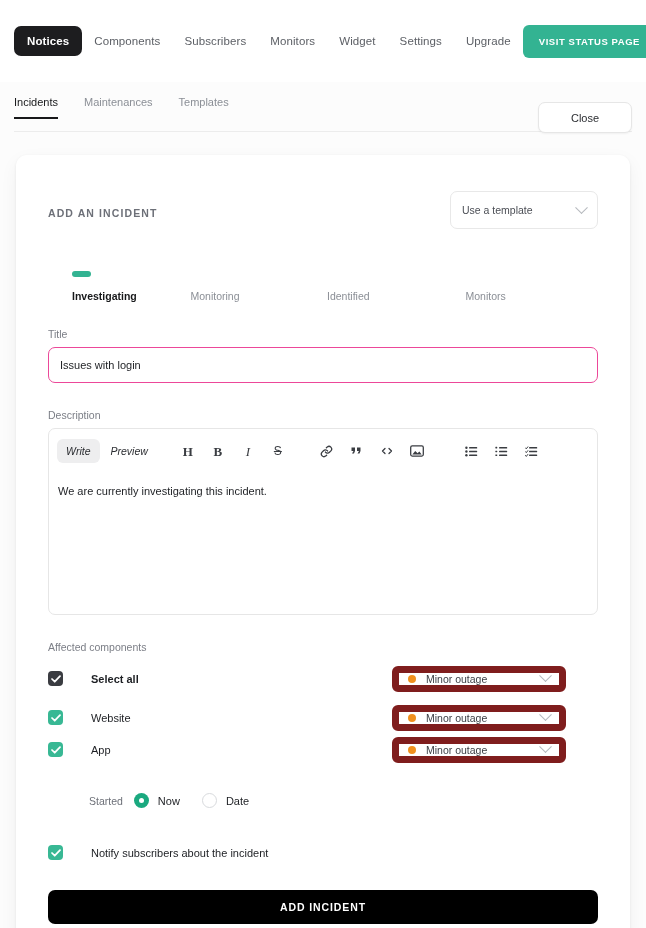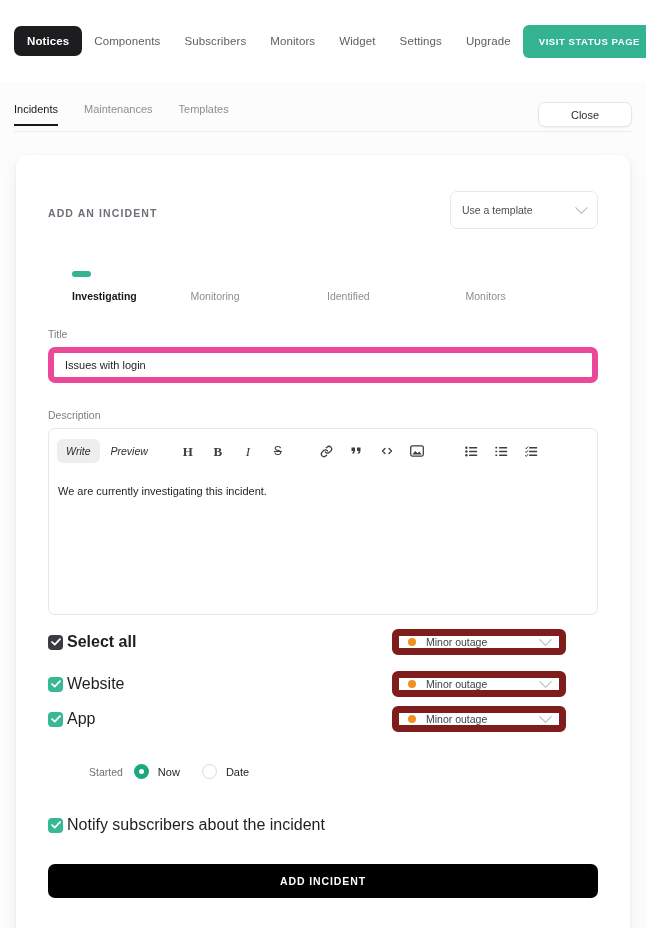--- a/index.html
+++ b/index.html
@@ -31,37 +31,37 @@
   .nav-spacer { flex: 1; }
   .visit-btn {
     background: #33b392; color: #fff;
     font-size: 9.5px; font-weight: 700; letter-spacing: .55px;
     padding: 11px 16px; border-radius: 6px; white-space: nowrap;
   }
 
   
   .subtabs {
     position: absolute; top: 90px; left: 0; width: 646px; height: 42px;
-    display: flex; align-items: center; padding: 0 14px;
+    display: flex; align-items: flex-start; padding: 0 14px;
   }
   .tab {
     font-size: 11px; color: #8b8f96; padding: 6px 0 11px 0; margin-right: 26px;
     position: relative;
   }
   .tab.active { color: #17181a; font-weight: 400; }
   .tab.active:after {
     content: ""; position: absolute; left: 0; right: 0; bottom: 0;
     height: 2px; background: #17181a;
   }
   .tabs-rule {
     position: absolute; left: 14px; right: 14px; top: 131px; height: 1px; background: #ececec;
   }
   .close-btn {
     position: absolute; right: 14px; top: 102px;
-    width: 94px; height: 25px; border: 1px solid #e6e6e6; border-radius: 7px;
+    width: 94px; height: 31px; border: 1px solid #e6e6e6; border-radius: 7px;
     background: #fff; color: #2b2d31; font-size: 11px;
     display: flex; align-items: center; justify-content: center;
     box-shadow: 0 1px 2px rgba(16,17,19,.05);
   }
 
   
   .card {
     position: absolute; left: 16px; top: 155px; width: 614px; height: 790px;
     background: #ffffff; border-radius: 11px;
     box-shadow: 0 1px 3px rgba(16,17,19,.07), 0 6px 18px rgba(16,17,19,.05);
@@ -92,21 +92,21 @@
   .step .lbl { font-size: 10.5px; color: #8b8f96; }
   .step.active .lbl { color: #17181a; font-weight: 700; }
   .step:nth-child(1) { padding-left: 22px; }
   .step:nth-child(2) { padding-left: 4px; }
   .step:nth-child(3) { padding-left: 4px; }
   .step:nth-child(4) { padding-left: 6px; }
 
   
   .field-label { font-size: 10.5px; color: #7b7e86; margin: 26px 0 7px 0; }
   .text-input {
-    width: 100%; height: 36px; border: 6px solid #ec4899; border-radius: 7px;
+    width: 100%; height: 36px; border: 1px solid #ec4899; border-radius: 7px;
     background: #fff; display: flex; align-items: center; padding: 0 11px;
     font-size: 11px; color: #1d1f23;
   }
 
   
   .editor {
     width: 100%; height: 187px; border: 1px solid #e6e6e6; border-radius: 7px; background: #fff;
     overflow: hidden;
   }
   .editor-toolbar { display: flex; align-items: center; height: 44px; padding: 0 8px; }
@@ -126,21 +126,21 @@
 
   
   .comp-row { display: flex; align-items: center; margin-top: 18px; }
   .cbox {
     width: 15px; height: 15px; border-radius: 4px; flex: none;
     display: flex; align-items: center; justify-content: center;
   }
   .cbox.dark { background: #3a3c41; }
   .cbox.teal { background: #38b894; }
   .cbox svg { display:block; }
-  .comp-name { font-size: 16px; color: #1d1f23; margin-left: 4px; }
+  .comp-name { font-size: 11px; color: #1d1f23; margin-left: 28px; }
   .comp-name.bold { font-weight: 700; }
   .sev-select {
     position: absolute; right: 32px;
     width: 174px; height: 26px; border: 7px solid #7f1d1d; border-radius: 6px;
     background: #fff; display: flex; align-items: center; padding: 0 9px;
     font-size: 10.5px; color: #3b3e44;
   }
   .dot { width: 8px; height: 8px; border-radius: 50%; background: #f0901e; flex: none; margin-right: 10px; }
   .sev-select .lbl { flex: 1; }
   .rowrel { position: relative; }
@@ -296,20 +296,21 @@
                 <rect x="7.5" y="1.6" width="15" height="2.8" rx="1"></rect>
                 <rect x="7.5" y="8.6" width="15" height="2.8" rx="1"></rect>
                 <rect x="7.5" y="15.6" width="15" height="2.8" rx="1"></rect>
               </svg>
             </div>
           </div>
         </div>
         <div class="editor-body">We are currently investigating this incident.</div>
       </div>
 
+      <div class="field-label">Affected components</div>
 
       <div class="comp-row rowrel">
         <div class="cbox dark">
           <svg width="10" height="8" viewBox="0 0 12 10" fill="none" stroke="#fff" stroke-width="2.2" stroke-linecap="round" stroke-linejoin="round">
               <polyline points="1,5 4.4,8.4 11,1.4"></polyline>
             </svg>
         </div>
         <div class="comp-name bold">Select all</div>
         <div class="sev-select">
           <span class="dot"></span>

